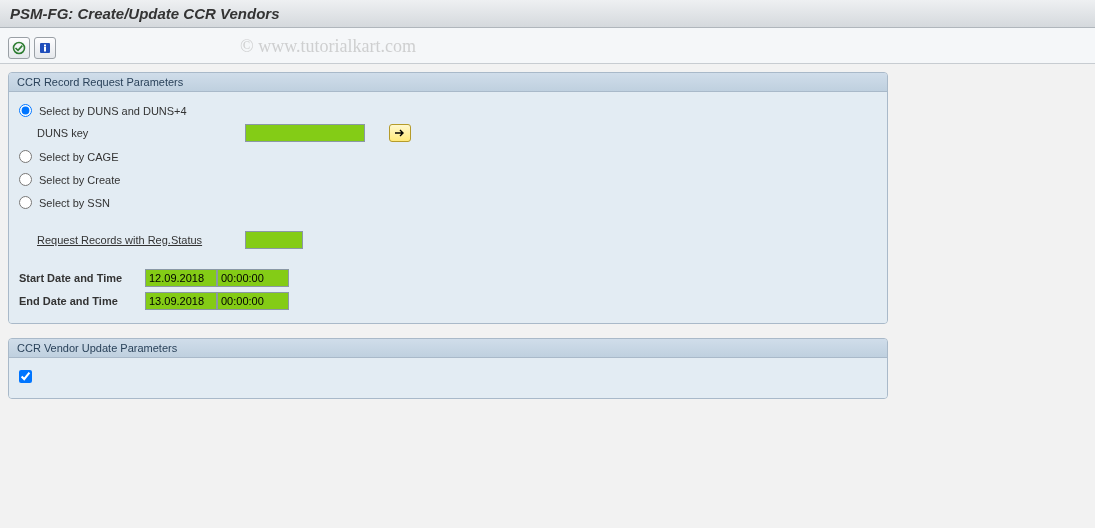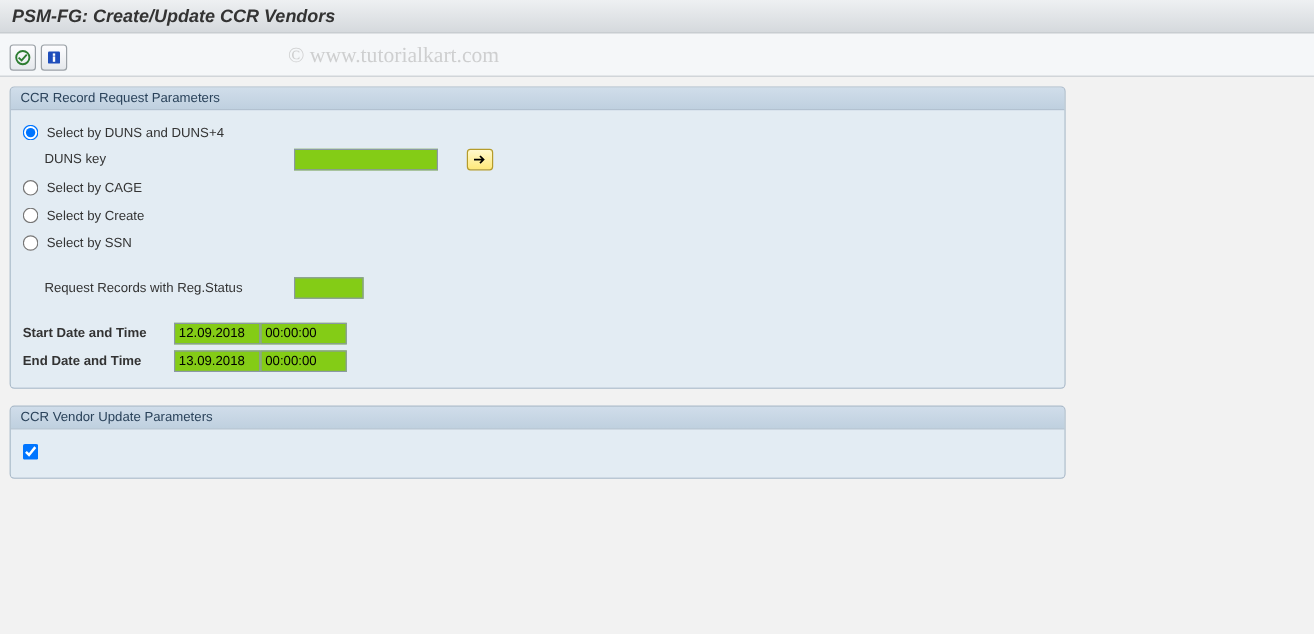--- a/index.html
+++ b/index.html
@@ -98,20 +98,21 @@
       align-items:flex-end;
       gap:4px;
     }
     .indent-label {
       width: 220px;
       padding-left: 18px;
     }
     .label-col {
       width: 220px;
       padding-left: 18px;
+      text-decoration: underline;
     }
     .label-col-narrow {
       width: 120px;
       padding-left: 0;
       font-weight: bold;
     }
     input[type="text"] {
       height: 18px;
       padding: 0 3px;
       border: 1px solid #8a98a5;

